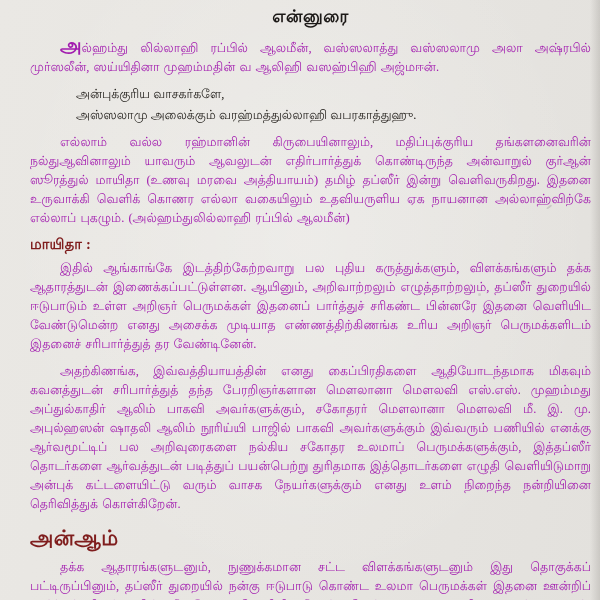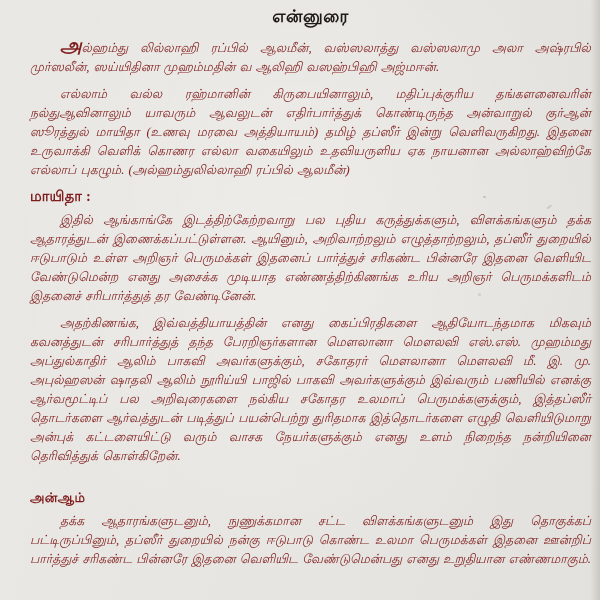--- a/index.html
+++ b/index.html
@@ -32,23 +32,22 @@
     font-weight: 700;
     letter-spacing: 0.5px;
     color: #1c1917;
   }
   p.body-para {
     margin: 0 0 8px;
     text-align: justify;
     text-indent: 2.4em;
     font-size: 12.5px;
     line-height: 1.52;
-    color: #7f1d1d;
+    color: #a21caf;
     word-spacing: 1px;
-    font-style: italic;
   }
   p.basmala::first-letter {
     font-size: 1.55em;
     font-weight: 700;
     line-height: 1;
   }
   .salutation-block {
     margin: 0 0 8px 46px;
     font-size: 12.5px;
     line-height: 1.5;
@@ -56,22 +55,22 @@
   }
   .salutation-block .line { margin: 0 0 2px; }
   h2.section-heading {
     margin: 6px 0 5px;
     font-size: 14.5px;
     font-weight: 700;
     color: #7f1d1d;
     letter-spacing: 0.3px;
   }
   h2.heading-anam {
-    font-size: 13px;
-    margin-top: 24px;
+    font-size: 21px;
+    margin-top: 12px;
   }
   
   .speck {
     position: absolute;
     background: rgba(60,55,50,0.45);
     border-radius: 50%;
     pointer-events: none;
   }
   .speck-a { width: 3px; height: 2px; left: 483px; top: 196px; transform: rotate(20deg); opacity: .5; }
   .speck-b { width: 6px; height: 1.5px; left: 546px; top: 206px; transform: rotate(-35deg); opacity: .35; }
@@ -86,20 +85,24 @@
 </style>
 </head>
 <body>
 
 <div class="page">
 
   <h1 class="doc-title">என்னுரை</h1>
 
   <p class="body-para basmala">அல்ஹம்து லில்லாஹி ரப்பில் ஆலமீன், வஸ்ஸலாத்து வஸ்ஸலாமு அலா அஷ்ரபில் முர்ஸலீன், ஸய்யிதினா முஹம்மதின் வ ஆலிஹி வஸஹ்பிஹி அஜ்மஈன்.</p>
 
+  <div class="salutation-block">
+    <div class="line">அன்புக்குரிய வாசகர்களே,</div>
+    <div class="line">அஸ்ஸலாமு அலைக்கும் வரஹ்மத்துல்லாஹி வபரகாத்துஹு.</div>
+  </div>
 
   <p class="body-para">எல்லாம் வல்ல ரஹ்மானின் கிருபையினாலும், மதிப்புக்குரிய தங்களனைவரின் நல்துஆவினாலும் யாவரும் ஆவலுடன் எதிர்பார்த்துக் கொண்டிருந்த அன்வாறுல் குர்ஆன் ஸூரத்துல் மாயிதா (உணவு மரவை அத்தியாயம்) தமிழ் தப்ஸீர் இன்று வெளிவருகிறது. இதனை உருவாக்கி வெளிக் கொணர எல்லா வகையிலும் உதவியருளிய ஏக நாயனான அல்லாஹ்விற்கே எல்லாப் புகழும். (அல்ஹம்துலில்லாஹி ரப்பில் ஆலமீன்)</p>
 
   <h2 class="section-heading">மாயிதா :</h2>
 
   <p class="body-para">இதில் ஆங்காங்கே இடத்திற்கேற்றவாறு பல புதிய கருத்துக்களும், விளக்கங்களும் தக்க ஆதாரத்துடன் இணைக்கப்பட்டுள்ளன. ஆயினும், அறிவாற்றலும் எழுத்தாற்றலும், தப்ஸீர் துறையில் ஈடுபாடும் உள்ள அறிஞர் பெருமக்கள் இதனைப் பார்த்துச் சரிகண்ட பின்னரே இதனை வெளியிட வேண்டுமென்ற எனது அசைக்க முடியாத எண்ணத்திற்கிணங்க உரிய அறிஞர் பெருமக்களிடம் இதனைச் சரிபார்த்துத் தர வேண்டினேன்.</p>
 
   <p class="body-para">அதற்கிணங்க, இவ்வத்தியாயத்தின் எனது கைப்பிரதிகளை ஆதியோடந்தமாக மிகவும் கவனத்துடன் சரிபார்த்துத் தந்த பேரறிஞர்களான மௌலானா மௌலவி எஸ்.எஸ். முஹம்மது அப்துல்காதிர் ஆலிம் பாகவி அவர்களுக்கும், சகோதரர் மௌலானா மௌலவி மீ. இ. மு. அபுல்ஹஸன் ஷாதலி ஆலிம் நூரிய்யி பாஜில் பாகவி அவர்களுக்கும் இவ்வரும் பணியில் எனக்கு ஆர்வமூட்டிப் பல அறிவுரைகளை நல்கிய சகோதர உலமாப் பெருமக்களுக்கும், இத்தப்ஸீர் தொடர்களை ஆர்வத்துடன் படித்துப் பயன்பெற்று துரிதமாக இத்தொடர்களை எழுதி வெளியிடுமாறு அன்புக் கட்டளையிட்டு வரும் வாசக நேயர்களுக்கும் எனது உளம் நிறைந்த நன்றியினை தெரிவித்துக் கொள்கிறேன்.</p>
 
   <h2 class="section-heading heading-anam">அன்ஆம்</h2>

